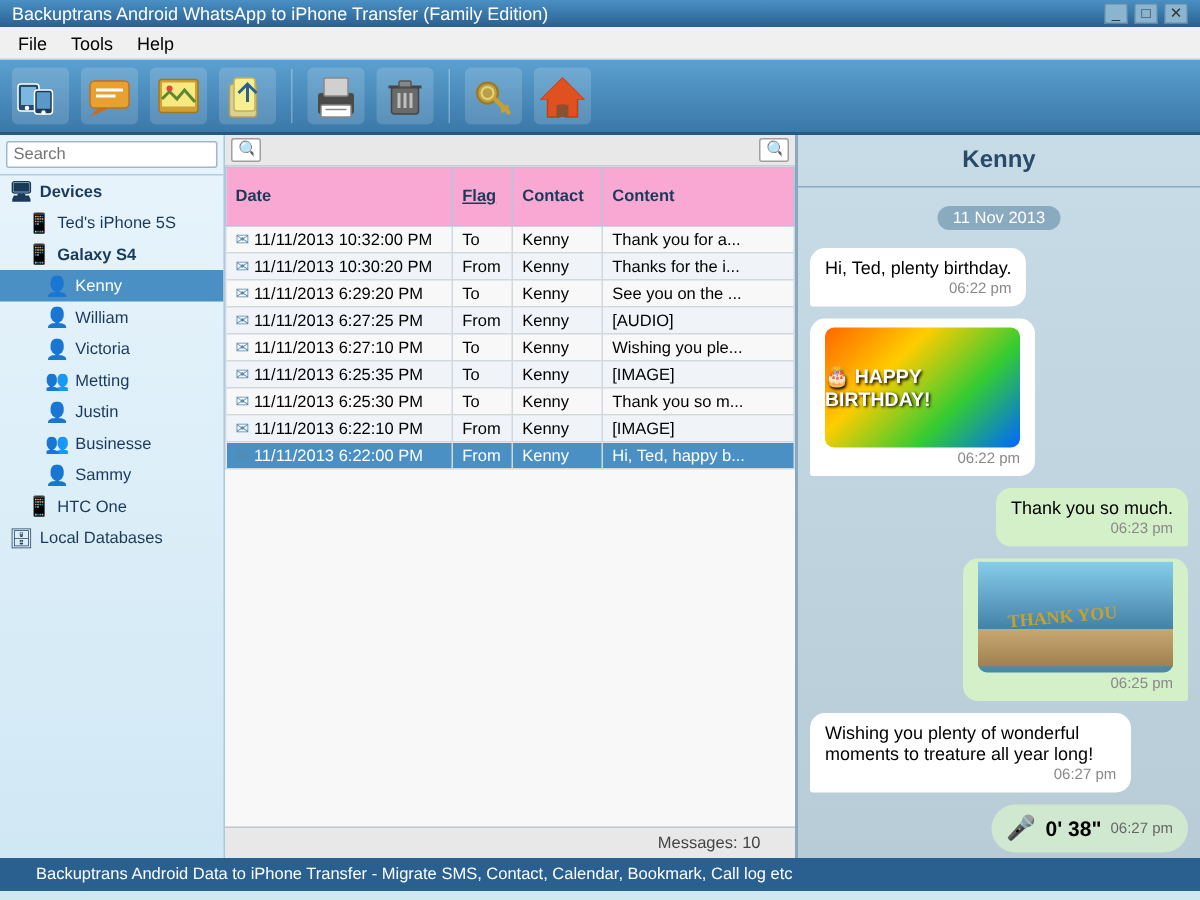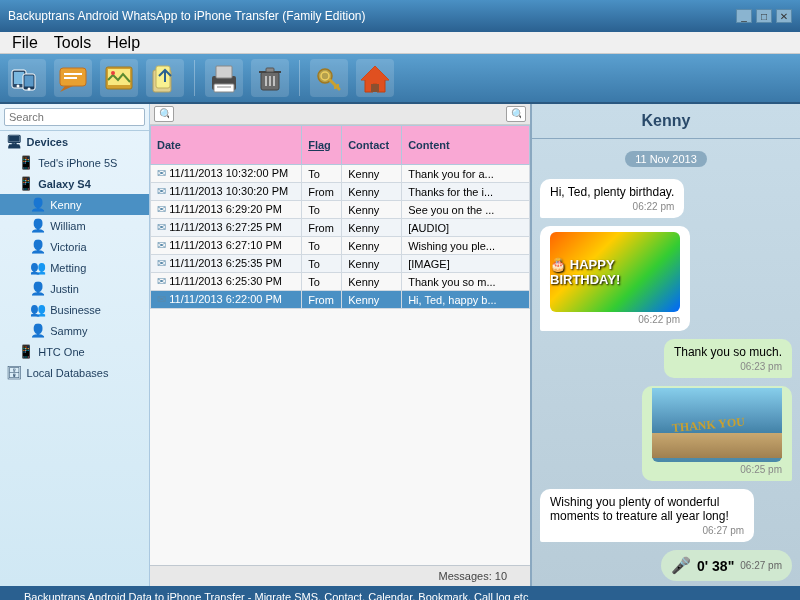--- a/index.html
+++ b/index.html
@@ -7,21 +7,21 @@
 
     
     #title-bar {
       background: linear-gradient(to bottom, #4a90c4, #2a6090);
       color: white;
       padding: 4px 8px;
       font-size: 12px;
       display: flex;
       align-items: center;
       justify-content: space-between;
-      height: 32px;
+      height: 18px;
     }
     #title-bar-controls { display: flex; gap: 4px; }
     #title-bar-controls span {
       width: 16px; height: 14px;
       background: #8ab4d0;
       border: 1px solid #5a8aaa;
       display: inline-flex; align-items: center; justify-content: center;
       font-size: 10px; color: #333; cursor: pointer;
     }
 
@@ -31,21 +31,21 @@
       border-bottom: 1px solid #ccc;
       display: flex;
       gap: 0;
       padding: 2px 4px;
       height: 22px;
       align-items: center;
     }
     .menu-item {
       padding: 2px 8px;
       cursor: pointer;
-      font-size: 16px;
+      font-size: 12px;
     }
 
     
     #toolbar {
       background: linear-gradient(to bottom, #5ba0d0, #3a78a8);
       padding: 4px 8px;
       display: flex;
       gap: 8px;
       align-items: center;
       height: 50px;
@@ -440,20 +440,26 @@
     <td><span style="color:#5a8aaa; font-size:11px;">✉</span> 11/11/2013 6:25:35 PM</td>
     <td>To</td>
     <td>Kenny</td>
     <td>[IMAGE]</td>
   </tr>
             <tr>
     <td><span style="color:#5a8aaa; font-size:11px;">✉</span> 11/11/2013 6:25:30 PM</td>
     <td>To</td>
     <td>Kenny</td>
     <td>Thank you so m...</td>
+  </tr>
+            <tr>
+    <td><span style="color:#5a8aaa; font-size:11px;">✉</span> 11/11/2013 6:22:10 PM</td>
+    <td>From</td>
+    <td>Kenny</td>
+    <td>[IMAGE]</td>
   </tr>
             <tr class="selected">
     <td><span style="color:#5a8aaa; font-size:11px;">✉</span> 11/11/2013 6:22:00 PM</td>
     <td>From</td>
     <td>Kenny</td>
     <td>Hi, Ted, happy b...</td>
   </tr>
           </tbody>
       </table>
     </div>

